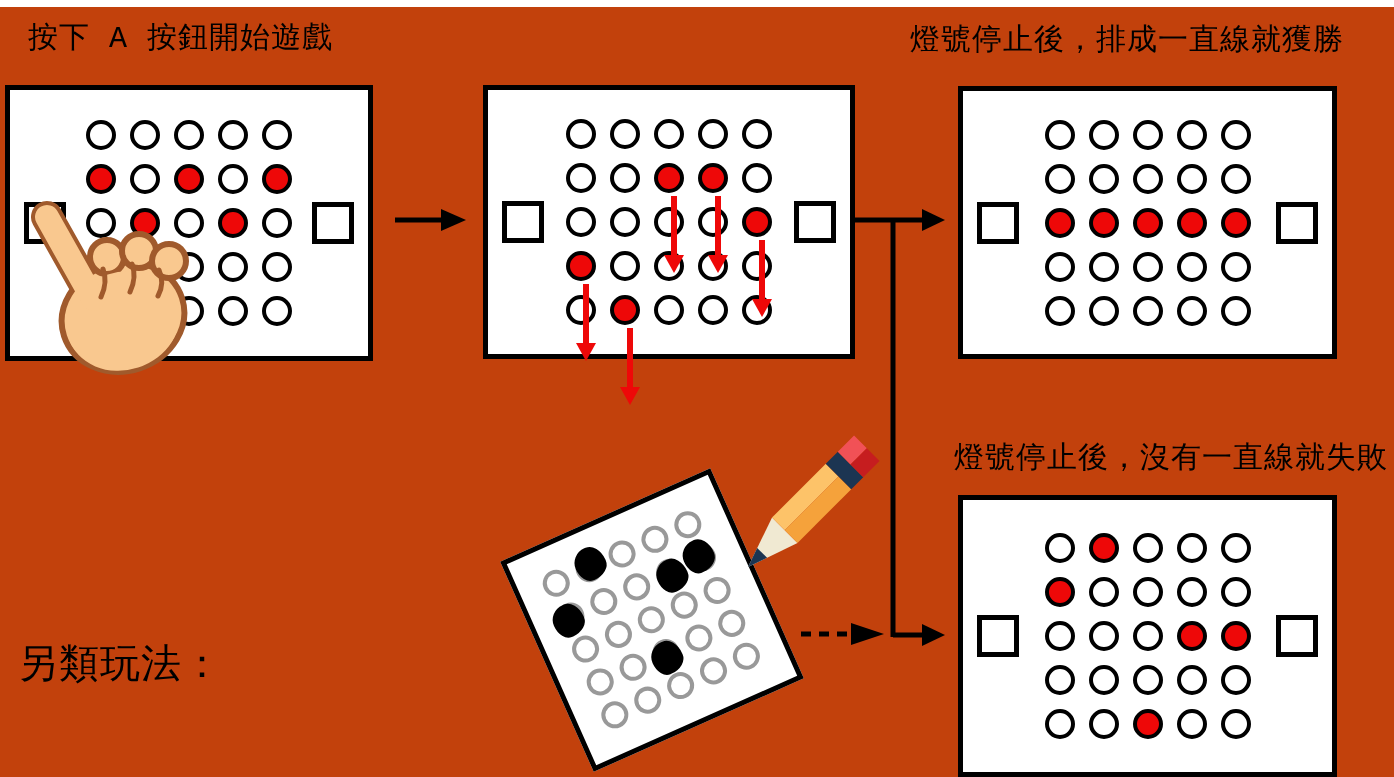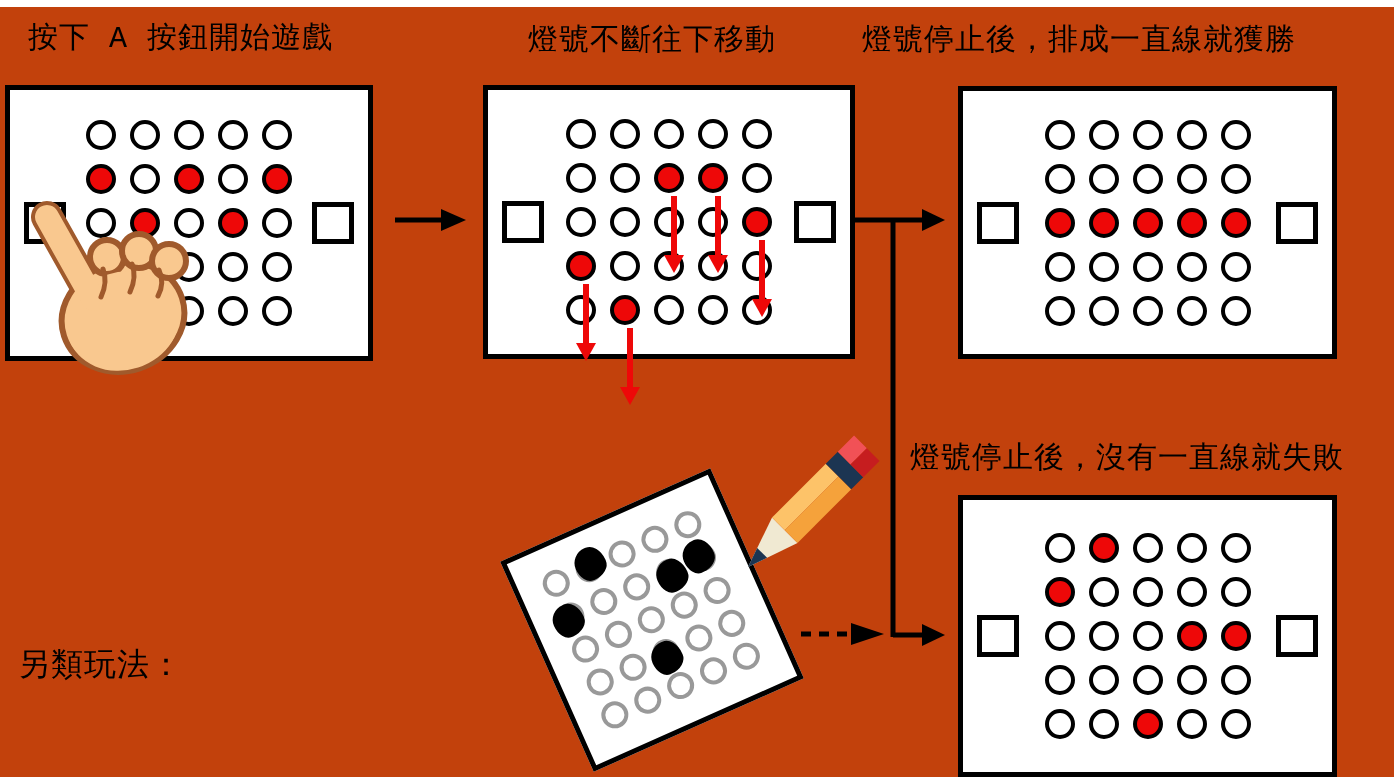--- a/index.html
+++ b/index.html
@@ -28,21 +28,21 @@
   }
   .led.on{background:var(--led-on,#ee0808);}
   .side-btn{
     position:absolute;width:42px;height:42px;border:5px solid #000;box-sizing:border-box;
     background:#fff;top:calc(50% - 21px);
   }
   .side-btn.left{left:14px;}
   .side-btn.right{right:14px;}
   .arrows-overlay{position:absolute;left:5px;top:5px;pointer-events:none;}
   .connector{position:absolute;overflow:visible;}
-  .alt-text{position:absolute;left:18px;top:638px;font-size:32px;font-weight:500;line-height:44px;letter-spacing:1px;}
+  .alt-text{position:absolute;left:18px;top:638px;font-size:40px;font-weight:500;line-height:44px;letter-spacing:1px;}
   
   .card{
     position:absolute;left:537px;top:498px;width:230px;height:230px;background:#fff;
     border:5px solid #000;box-sizing:border-box;transform:rotate(-24deg);
     display:flex;align-items:center;justify-content:center;
   }
   .card-grid{display:grid;grid-template-columns:repeat(5,36px);grid-template-rows:repeat(5,36px);}
   .card-cell{position:relative;width:36px;height:36px;}
   .ring{
     position:absolute;left:4px;top:4px;width:27px;height:27px;border:4px solid var(--card-ring,#999);
@@ -54,23 +54,22 @@
   }
   .hand-svg{position:absolute;left:15px;top:192px;z-index:6;}
   .pencil-svg{position:absolute;left:726px;top:400px;z-index:7;}
 </style>
 </head>
 <body>
 
 <div class="stage">
 
   <div class="title" style="left:28px;top:10px;">按下 A 按鈕開始遊戲</div>
-  <div class="title" style="left:528px;top:12px;">燈號不斷往下移動</div>
-  <div class="title" style="left:862px;top:12px;">燈號停止後，排成一直線就獲勝</div>
-  <div class="title" style="left:910px;top:430px;">燈號停止後，沒有一直線就失敗</div>
+  <div class="title" style="left:910px;top:12px;">燈號停止後，排成一直線就獲勝</div>
+  <div class="title" style="left:954px;top:430px;">燈號停止後，沒有一直線就失敗</div>
 
   <div class="panel" id="panel-start">
     <div class="side-btn left"></div>
     <div class="side-btn right"></div>
     <div class="led-grid">
         <div class="led"></div>
         <div class="led"></div>
         <div class="led"></div>
         <div class="led"></div>
         <div class="led"></div>

